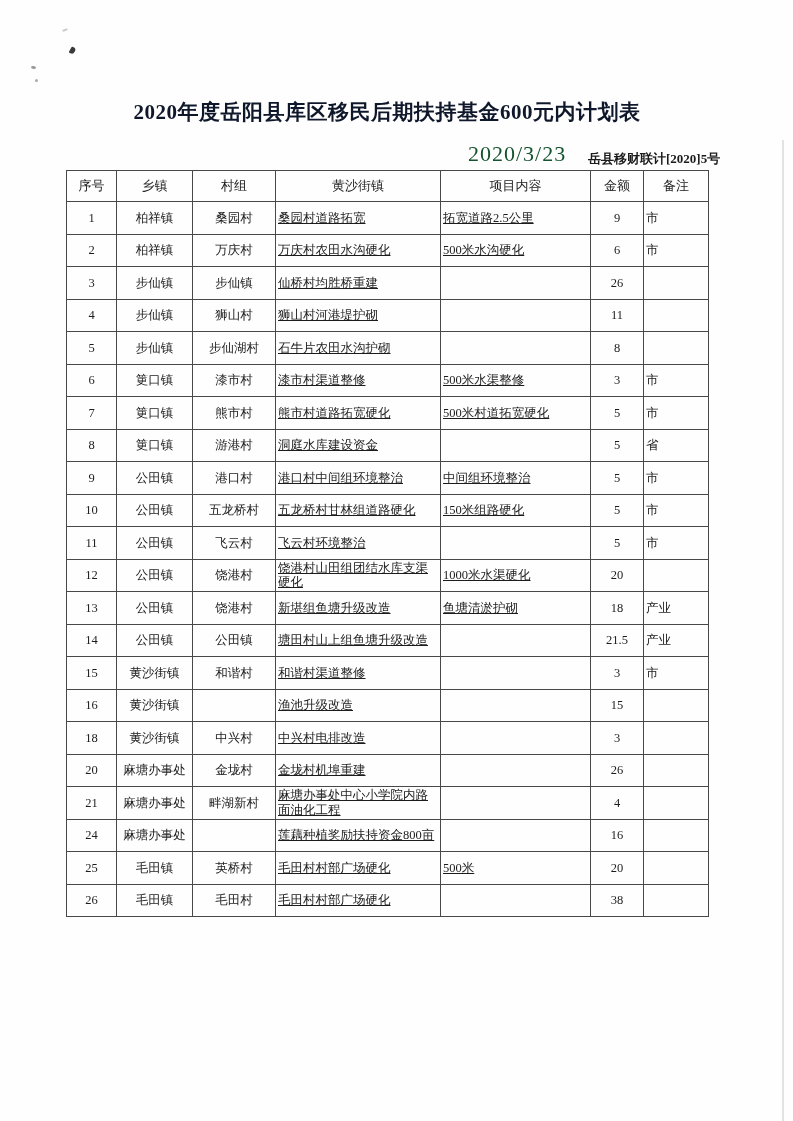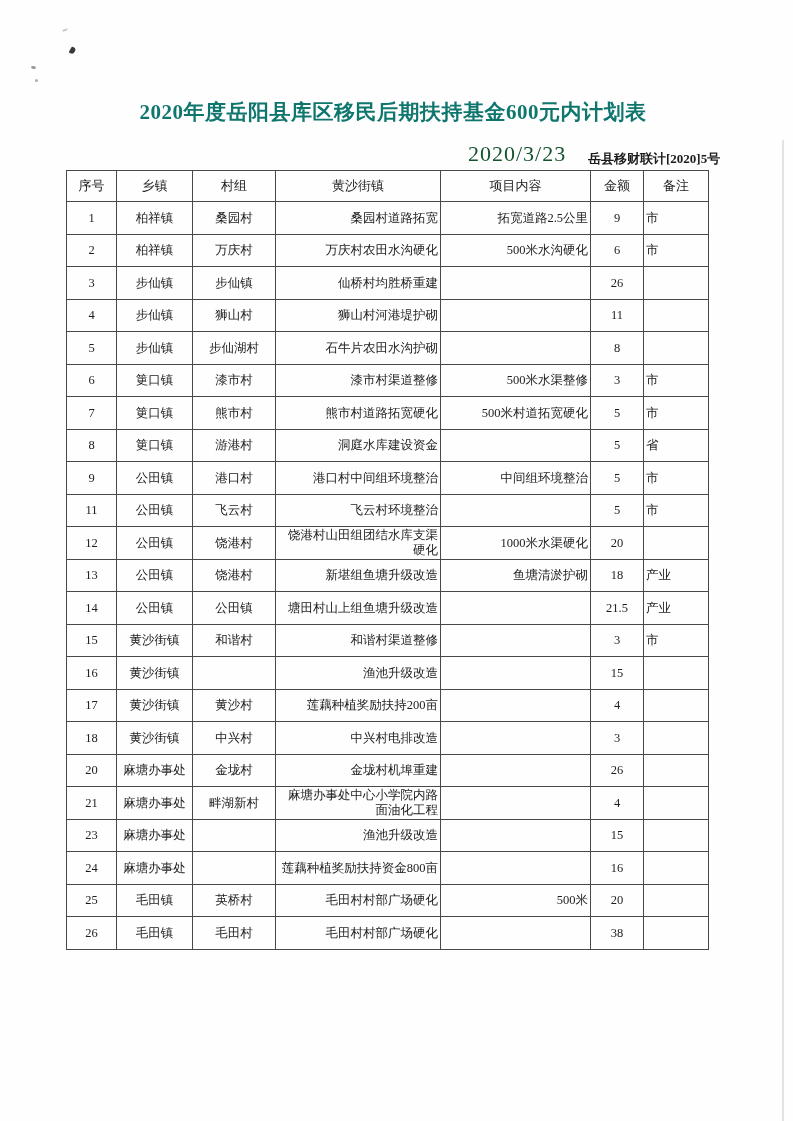--- a/index.html
+++ b/index.html
@@ -19,28 +19,28 @@
   .speck { position: absolute; background: #6b6b6b; border-radius: 50%; }
   .speck.s1 { left: 70px; top: 47px; width: 5px; height: 7px; background: #3a3a3a; transform: rotate(28deg); border-radius: 2px 3px 3px 1px; }
   .speck.s2 { left: 62px; top: 29px; width: 6px; height: 2px; background: #c9c9c9; transform: rotate(-20deg); }
   .speck.s3 { left: 31px; top: 66px; width: 5px; height: 3px; background: #9a9a9a; transform: rotate(12deg); }
   .speck.s4 { left: 35px; top: 79px; width: 3px; height: 3px; background: #ababab; }
   .page-edge { position: absolute; left: 782px; top: 140px; width: 2px; height: 981px; background: #e3e3e3; }
 
   
   .doc-title {
     position: absolute;
-    left: 72px;
+    left: 66px;
     top: 98px;
     width: 642px;
     text-align: center;
     font-size: 21px;
     font-weight: bold;
     letter-spacing: 0.5px;
-    color: #0f766e;
+    color: #0f172a;
     margin: 0;
   }
   .doc-date {
     position: absolute;
     left: 468px;
     top: 141px;
     font-size: 22px;
     letter-spacing: 1px;
     color: #14532d;
   }
@@ -70,21 +70,21 @@
     border: 1px solid #484848;
     line-height: 1.15;
     padding: 1px 2px;
     overflow: hidden;
     background: transparent;
     font-weight: normal;
   }
   table.plan th { height: 28px; text-align: center; font-size: 13px; }
   table.plan td { height: 29.5px; }
   td.c0, td.c1, td.c2, td.c5 { text-align: center; }
-  td.c3, td.c4 { text-align: right; padding-left: 6px; }
+  td.c3, td.c4 { text-align: left; padding-left: 6px; text-decoration: underline; }
   td.c6 { text-align: left; padding-left: 5px; }
 </style>
 </head>
 <body>
 
 <div class="page">
 
   <span class="speck s1"></span>
   <span class="speck s2"></span>
   <span class="speck s3"></span>
@@ -192,20 +192,29 @@
         <tr>
           <td class="c0">9</td>
           <td class="c1">公田镇</td>
           <td class="c2">港口村</td>
           <td class="c3">港口村中间组环境整治</td>
           <td class="c4">中间组环境整治</td>
           <td class="c5">5</td>
           <td class="c6">市</td>
         </tr>
         <tr>
+          <td class="c0">10</td>
+          <td class="c1">公田镇</td>
+          <td class="c2">五龙桥村</td>
+          <td class="c3">五龙桥村甘林组道路硬化</td>
+          <td class="c4">150米组路硬化</td>
+          <td class="c5">5</td>
+          <td class="c6">市</td>
+        </tr>
+        <tr>
           <td class="c0">11</td>
           <td class="c1">公田镇</td>
           <td class="c2">飞云村</td>
           <td class="c3">飞云村环境整治</td>
           <td class="c4"></td>
           <td class="c5">5</td>
           <td class="c6">市</td>
         </tr>
         <tr>
           <td class="c0">12</td>
@@ -246,29 +255,20 @@
         <tr>
           <td class="c0">16</td>
           <td class="c1">黄沙街镇</td>
           <td class="c2"></td>
           <td class="c3">渔池升级改造</td>
           <td class="c4"></td>
           <td class="c5">15</td>
           <td class="c6"></td>
         </tr>
         <tr>
-          <td class="c0">17</td>
-          <td class="c1">黄沙街镇</td>
-          <td class="c2">黄沙村</td>
-          <td class="c3">莲藕种植奖励扶持200亩</td>
-          <td class="c4"></td>
-          <td class="c5">4</td>
-          <td class="c6"></td>
-        </tr>
-        <tr>
           <td class="c0">18</td>
           <td class="c1">黄沙街镇</td>
           <td class="c2">中兴村</td>
           <td class="c3">中兴村电排改造</td>
           <td class="c4"></td>
           <td class="c5">3</td>
           <td class="c6"></td>
         </tr>
         <tr>
           <td class="c0">20</td>
@@ -279,29 +279,20 @@
           <td class="c5">26</td>
           <td class="c6"></td>
         </tr>
         <tr>
           <td class="c0">21</td>
           <td class="c1">麻塘办事处</td>
           <td class="c2">畔湖新村</td>
           <td class="c3">麻塘办事处中心小学院内路面油化工程</td>
           <td class="c4"></td>
           <td class="c5">4</td>
-          <td class="c6"></td>
-        </tr>
-        <tr>
-          <td class="c0">23</td>
-          <td class="c1">麻塘办事处</td>
-          <td class="c2"></td>
-          <td class="c3">渔池升级改造</td>
-          <td class="c4"></td>
-          <td class="c5">15</td>
           <td class="c6"></td>
         </tr>
         <tr>
           <td class="c0">24</td>
           <td class="c1">麻塘办事处</td>
           <td class="c2"></td>
           <td class="c3">莲藕种植奖励扶持资金800亩</td>
           <td class="c4"></td>
           <td class="c5">16</td>
           <td class="c6"></td>

